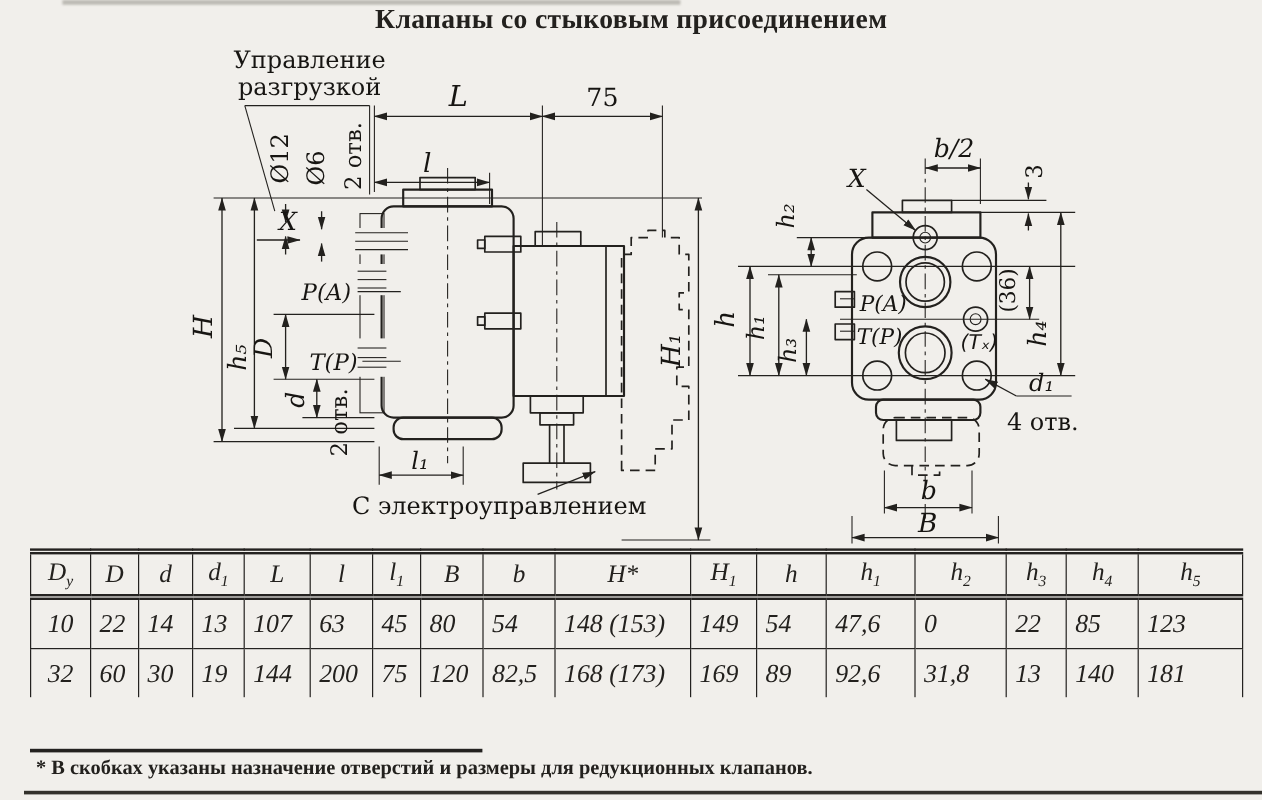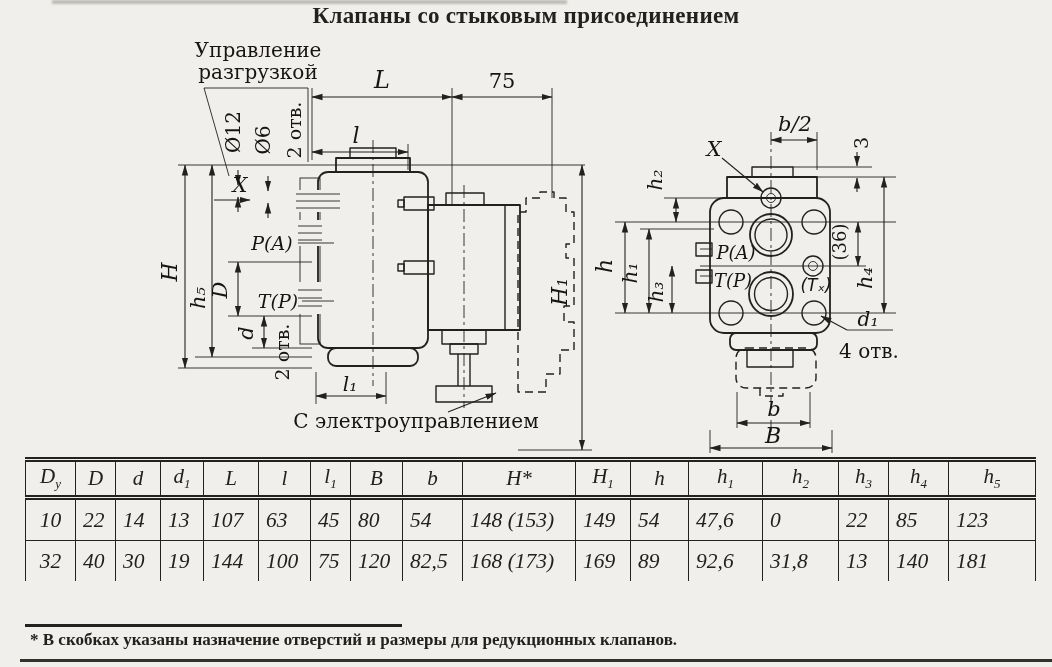--- a/index.html
+++ b/index.html
@@ -343,25 +343,25 @@
             <td>149</td>
             <td>54</td>
             <td>47,6</td>
             <td>0</td>
             <td>22</td>
             <td>85</td>
             <td>123</td>
           </tr>
           <tr>
             <td class="c-center">32</td>
-            <td>40</td>
+            <td>60</td>
             <td>30</td>
             <td>19</td>
             <td>144</td>
-            <td>100</td>
+            <td>200</td>
             <td>75</td>
             <td>120</td>
             <td>82,5</td>
             <td>168 (173)</td>
             <td>169</td>
             <td>89</td>
             <td>92,6</td>
             <td>31,8</td>
             <td>13</td>
             <td>140</td>

